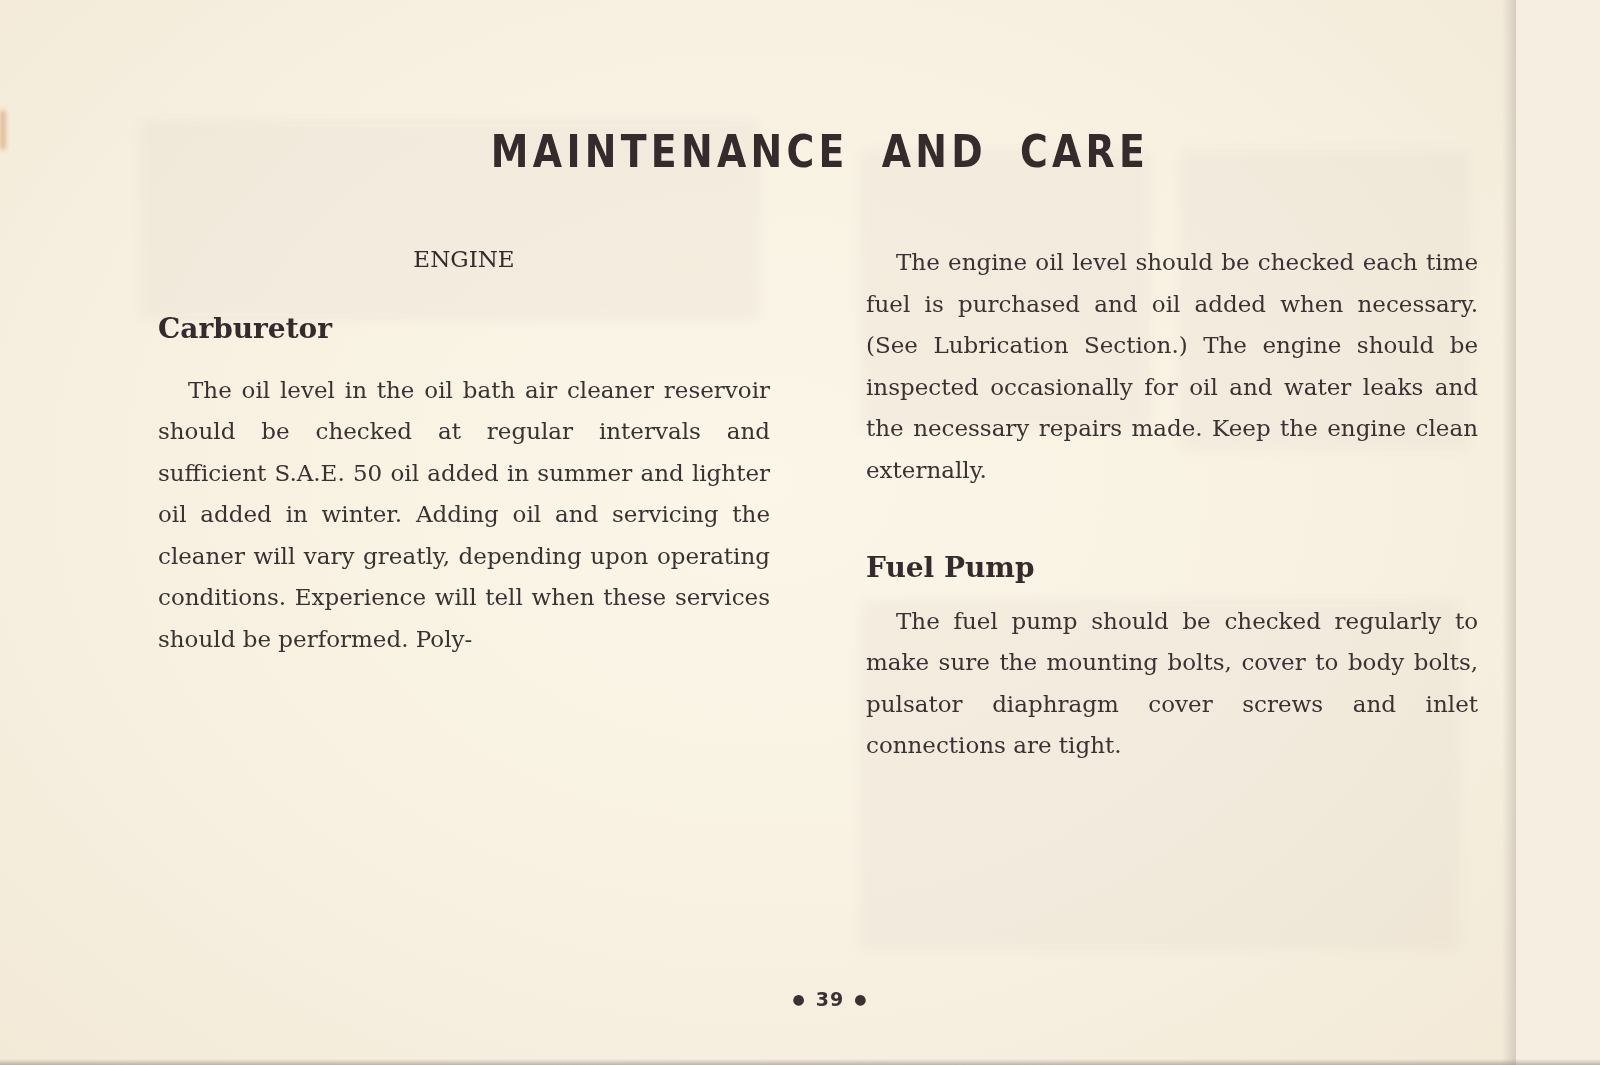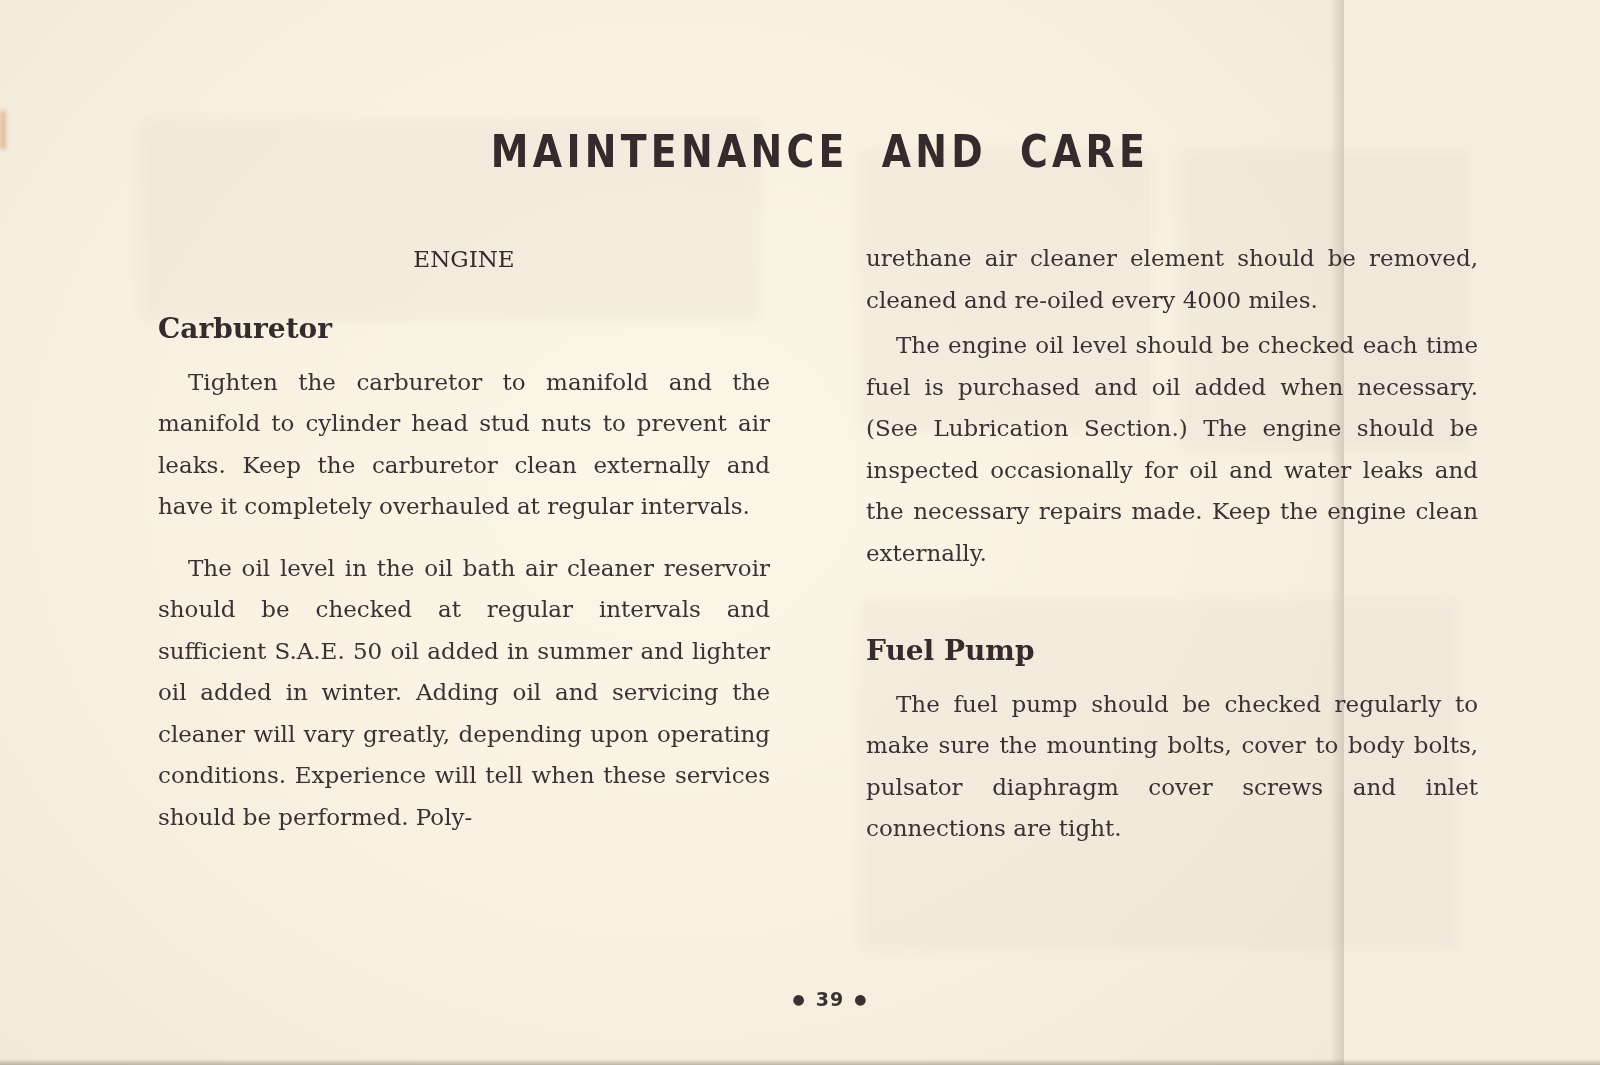--- a/index.html
+++ b/index.html
@@ -11,21 +11,21 @@
       height: 1065px;
       overflow: hidden;
       background: #f6efe1;
       position: relative;
       font-family: "DejaVu Serif", "Liberation Serif", serif;
       color: #3b3133;
     }
     .page {
       position: absolute;
       left: 0; top: 0;
-      width: 1344px;
+      width: 1516px;
       height: 1065px;
       background:
         radial-gradient(ellipse at 50% 45%, #fbf6e8 0%, #f8f1e2 55%, #f2e9d7 100%);
     }
     
     .bleed {
       position: absolute;
       background: rgba(214, 206, 192, 0.18);
       filter: blur(6px);
       border-radius: 6px;
@@ -123,27 +123,25 @@
   <div class="edge-left-stain"></div>
   <div class="edge-right"></div>
   <div class="edge-bottom"></div>
 
   <h1 class="title" style="margin:0;">MAINTENANCE AND CARE</h1>
 
   <div class="col left">
     <h2 class="section-heading">ENGINE</h2>
 
     <h3 class="subheading" style="margin-top:28px;">Carburetor</h3>
-    <p class="body" style="margin-top:12px;">Tighten the carburetor to manifold and the manifold to cylinder head stud nuts to prevent air leaks. Keep the carburetor clean externally and have it completely overhauled at regular intervals.</p>
 
     <p class="body" style="margin-top:20px;">The oil level in the oil bath air cleaner reser­voir should be checked at regular intervals and sufficient S.A.E. 50 oil added in summer and lighter oil added in winter. Adding oil and serv­icing the cleaner will vary greatly, depending upon operating conditions. Experience will tell when these services should be performed. Poly-</p>
   </div>
 
   <div class="col right">
-    <p class="body no-indent">urethane air cleaner element should be removed, cleaned and re-oiled every 4000 miles.</p>
 
     <p class="body" style="margin-top:4px;">The engine oil level should be checked each time fuel is purchased and oil added when neces­sary. (See Lubrication Section.) The engine should be inspected occasionally for oil and water leaks and the necessary repairs made. Keep the engine clean externally.</p>
 
     <h3 class="subheading" style="margin-top:56px;">Fuel Pump</h3>
     <p class="body" style="margin-top:12px;">The fuel pump should be checked regularly to make sure the mounting bolts, cover to body bolts, pulsator diaphragm cover screws and inlet connections are tight.</p>
   </div>
 
   <div class="page-number">
     <span class="dot">●</span><span>39</span><span class="dot">●</span>
   </div>

